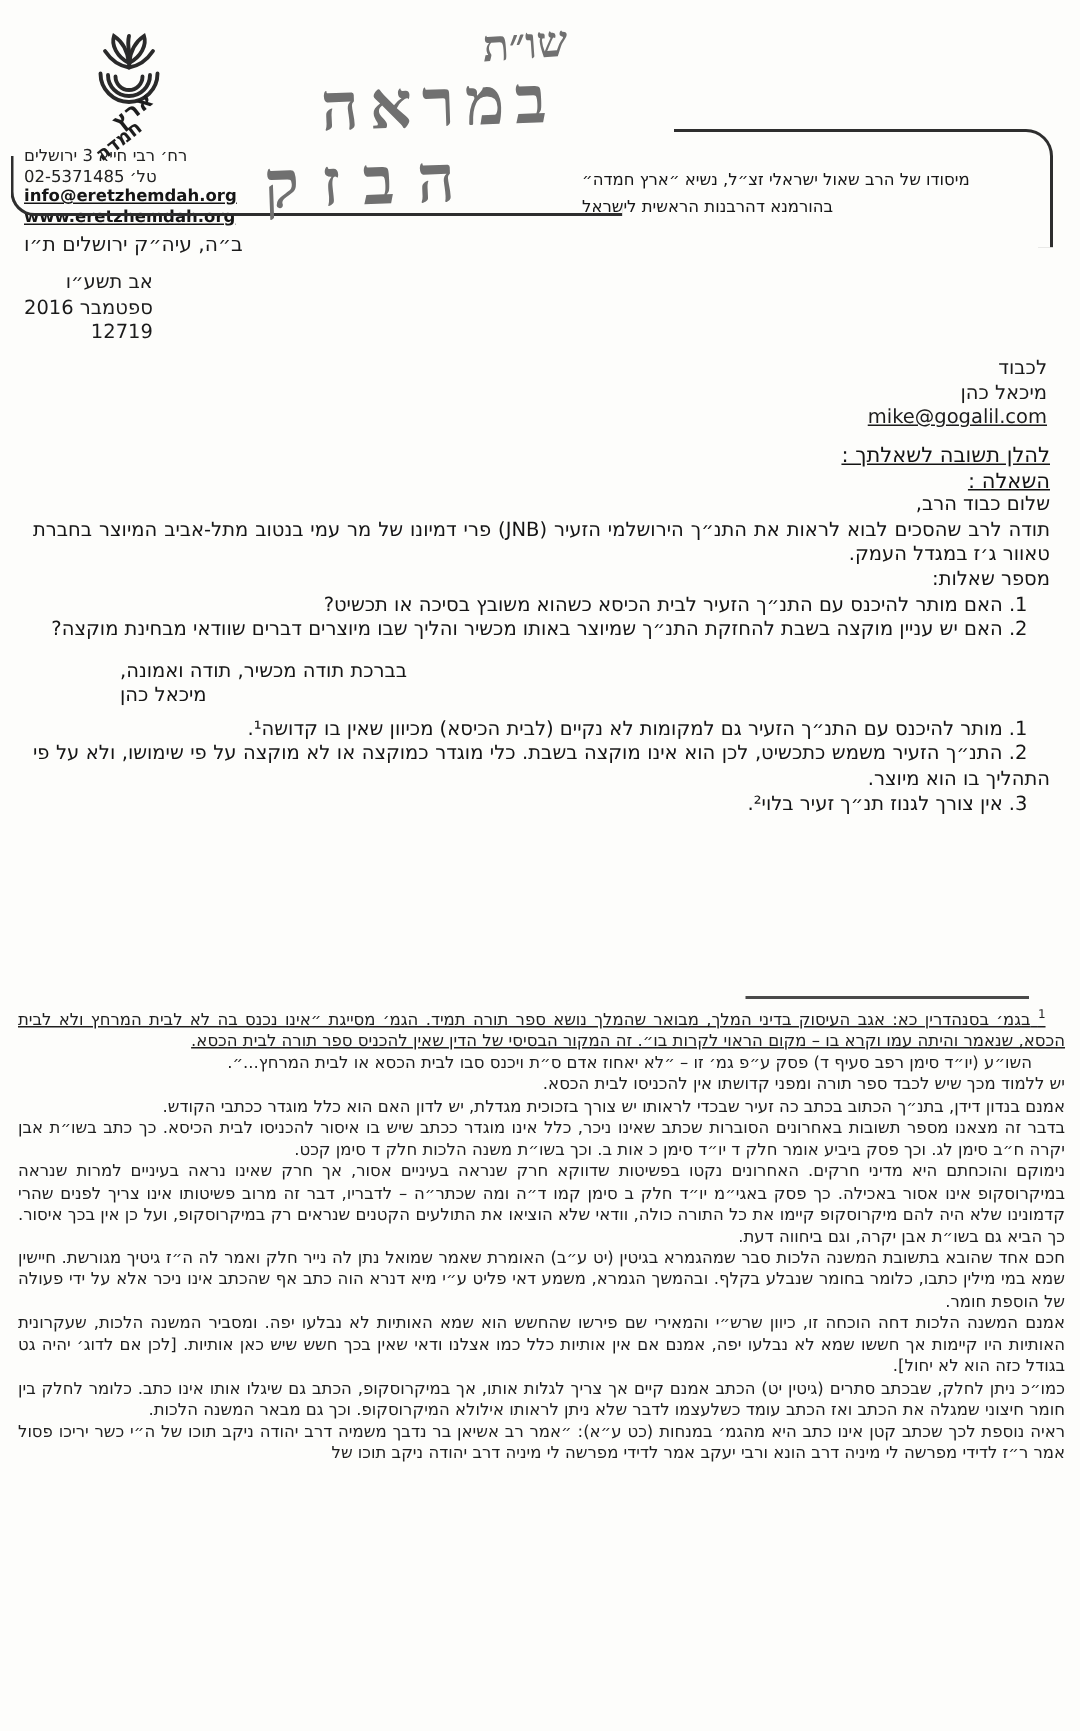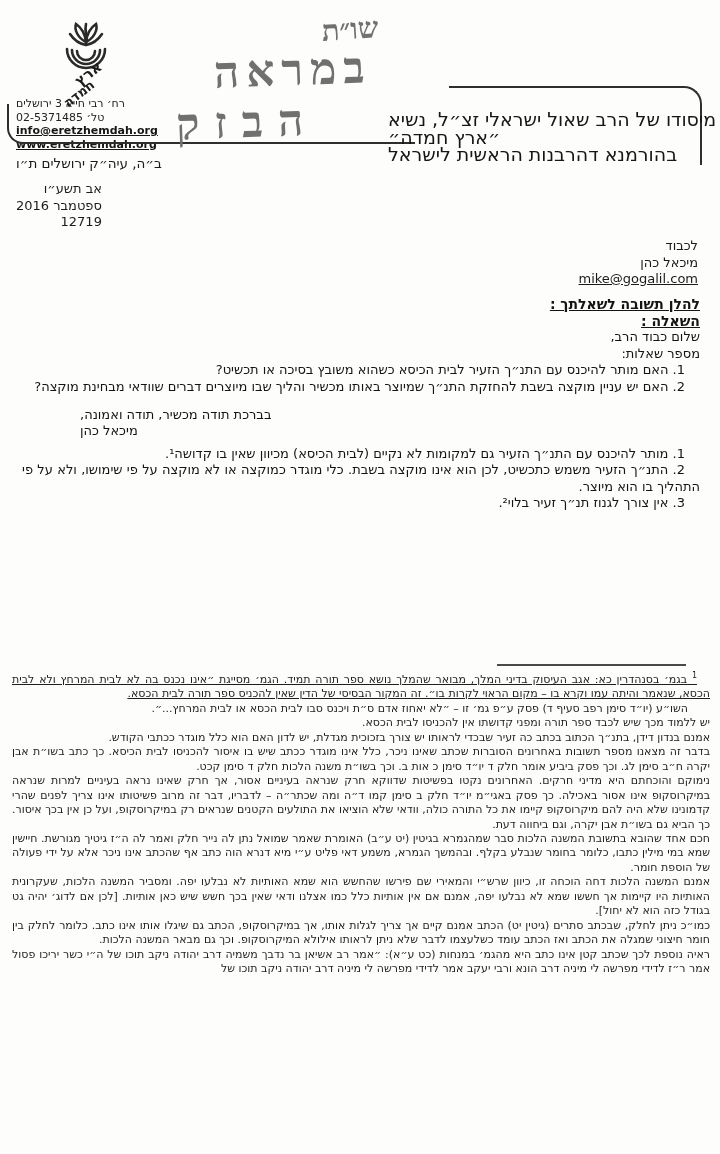--- a/index.html
+++ b/index.html
@@ -20,35 +20,35 @@
   .contact .lnk{text-decoration:underline;font-weight:bold;color:#161616;}
   .bracket-left{position:absolute;left:7px;top:104px;width:406px;height:38px;
     border-left:2px solid #2e2e2e;border-bottom:2px solid #2e2e2e;border-bottom-left-radius:16px;}
   .bracket-right{position:absolute;left:449px;top:86px;width:251px;height:77px;
     border-top:2px solid #2e2e2e;border-right:2px solid #2e2e2e;border-top-right-radius:18px;}
   .big-title{position:absolute;direction:rtl;color:#707070;
     font-family:"DejaVu Serif", serif;font-weight:bold;}
   .t1{left:300px;top:12px;width:100px;font-size:29px;text-align:center;transform:rotate(-4deg);}
   .t2{left:214px;top:44px;font-size:44px;letter-spacing:7px;transform:rotate(-2deg);}
   .t3{left:176px;top:96px;font-size:44px;letter-spacing:15px;transform:rotate(-2deg);}
-  .subtitle{position:absolute;left:388px;top:111px;font-size:19px;line-height:17.5px;
+  .subtitle{position:absolute;left:388px;top:111px;font-size:11px;line-height:17.5px;
     direction:rtl;text-align:left;color:#161616;}
   .blessing{position:absolute;left:16px;top:155px;font-size:13.5px;direction:rtl;}
   .dateblock{position:absolute;left:16px;top:181px;font-size:13px;line-height:16.5px;
     direction:rtl;text-align:right;}
   .refnum{direction:ltr;}
   
   .recipient{position:absolute;right:22px;top:238px;font-size:13px;line-height:16.5px;
     direction:rtl;text-align:right;}
   .recipient .email{text-decoration:underline;direction:ltr;display:inline-block;}
   
   .main{position:absolute;left:22px;right:20px;top:296px;direction:rtl;
     font-size:13px;line-height:16.6px;text-align:justify;color:#141414;}
   .main p{margin:0;}
-  .sec-head{font-weight:bold;font-size:14px;text-decoration:underline;margin:0;}
+  .sec-head{font-weight:normal;font-size:14px;text-decoration:underline;margin:0;}
   .q-greeting{margin-top:11px;}
   .q-item{text-indent:15px;}
   .closing{margin-top:11px;margin-left:58px;text-align:left;line-height:16.5px;}
   .answer-head{margin-top:15px;}
   .answer-list{margin-top:6px;}
   .a-item{text-indent:15px;}
   
   .fn-sep{position:absolute;left:497px;top:664px;width:189px;border-top:2px solid #4a4a4a;}
   .footnotes{position:absolute;left:12px;right:10px;top:673px;direction:rtl;
     font-size:11px;line-height:14.45px;text-align:justify;color:#1f1f1f;}
@@ -111,20 +111,21 @@
     <div>לכבוד</div>
     <div>מיכאל כהן</div>
     <div class="email">mike@gogalil.com</div>
   </div>
 
   <div class="main">
     <p class="sec-head">להלן תשובה לשאלתך :</p>
     <p class="sec-head">השאלה :</p>
 
     <p class="q-greeting">שלום כבוד הרב,</p>
+    <p>תודה לרב שהסכים לבוא לראות את התנ״ך הירושלמי הזעיר (JNB) פרי דמיונו של מר עמי בנטוב מתל-אביב המיוצר בחברת טאוור ג׳ז במגדל העמק.</p>
     <p>מספר שאלות:</p>
     <p class="q-item">1. האם מותר להיכנס עם התנ״ך הזעיר לבית הכיסא כשהוא משובץ בסיכה או תכשיט?</p>
     <p class="q-item">2. האם יש עניין מוקצה בשבת להחזקת התנ״ך שמיוצר באותו מכשיר והליך שבו מיוצרים דברים שוודאי מבחינת מוקצה?</p>
 
     <div class="closing">
       <div>בברכת תודה מכשיר, תודה ואמונה,</div>
       <div>מיכאל כהן</div>
     </div>
 
     <div class="answer-list">

